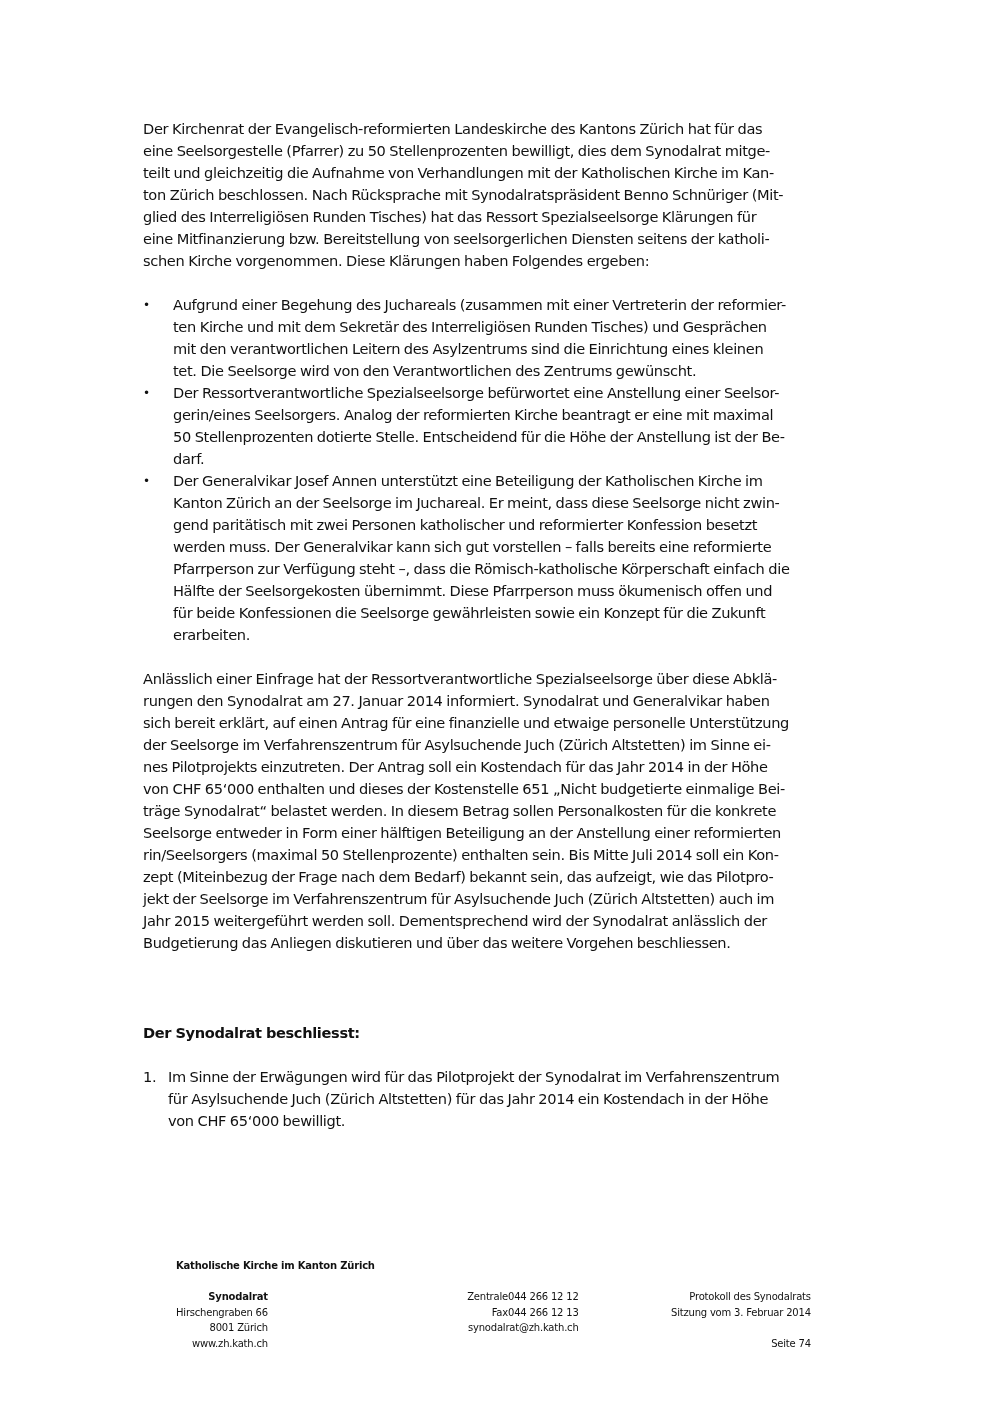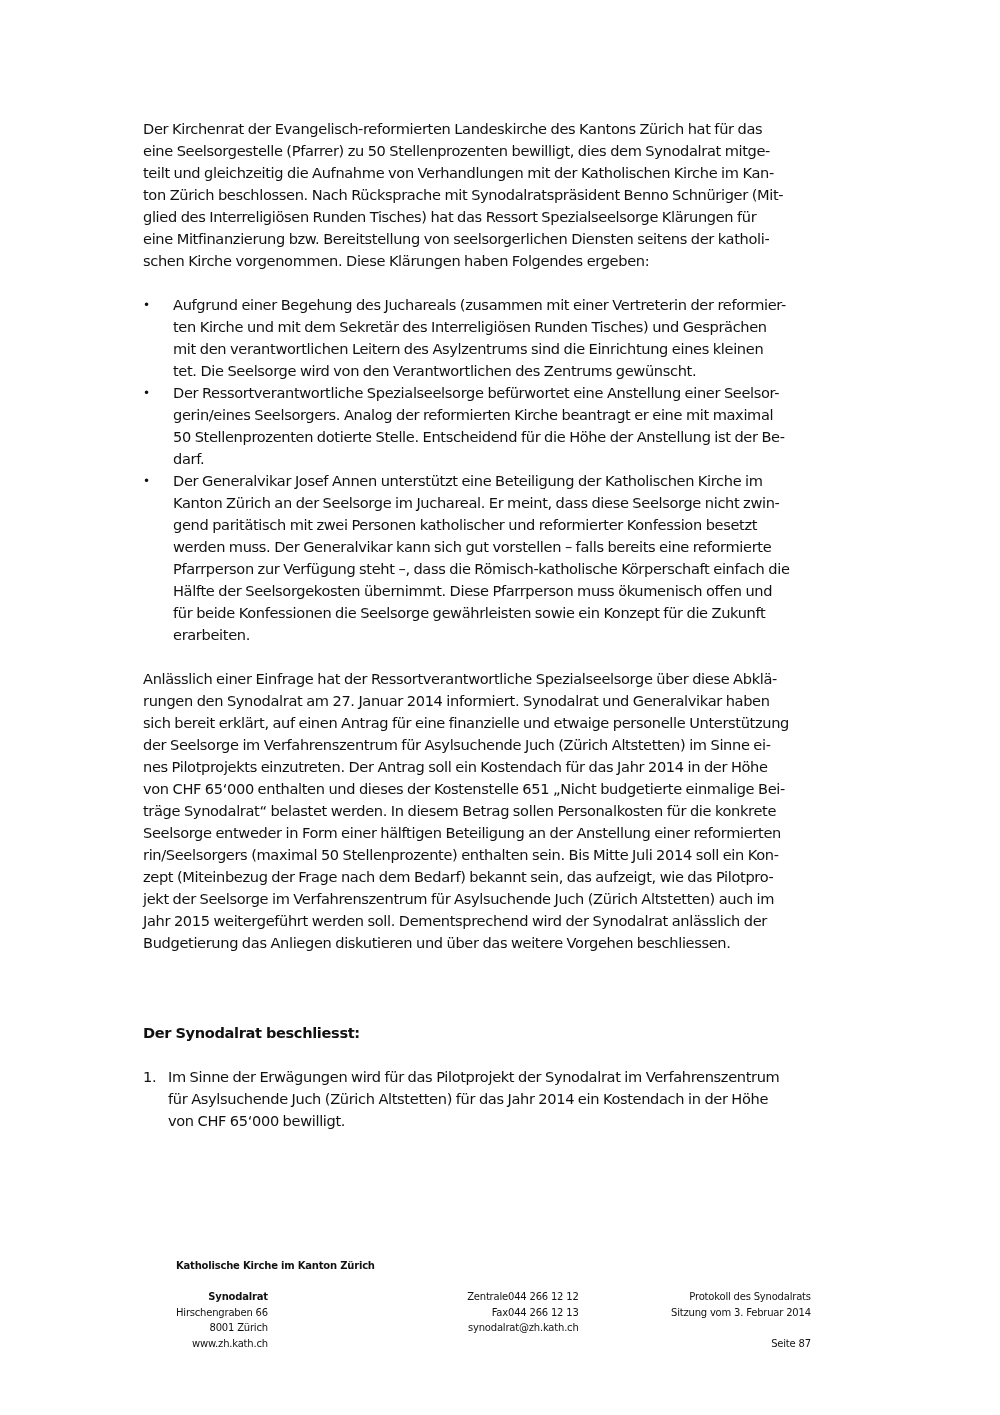--- a/index.html
+++ b/index.html
@@ -126,17 +126,17 @@
         </span>
         <span class="row">
           <span class="label">Fax</span><span>044 266 12 13</span>
         </span>
         <span class="row">synodalrat@zh.kath.ch</span>
       </div>
       <div class="col col3">
         <span class="row">Protokoll des Synodalrats</span>
         <span class="row">Sitzung vom 3. Februar 2014</span>
         <span class="row">&nbsp;</span>
-        <span class="row">Seite 87</span>
+        <span class="row">Seite 74</span>
       </div>
     </div>
   </div>
 </div>
 
 </body></html>

